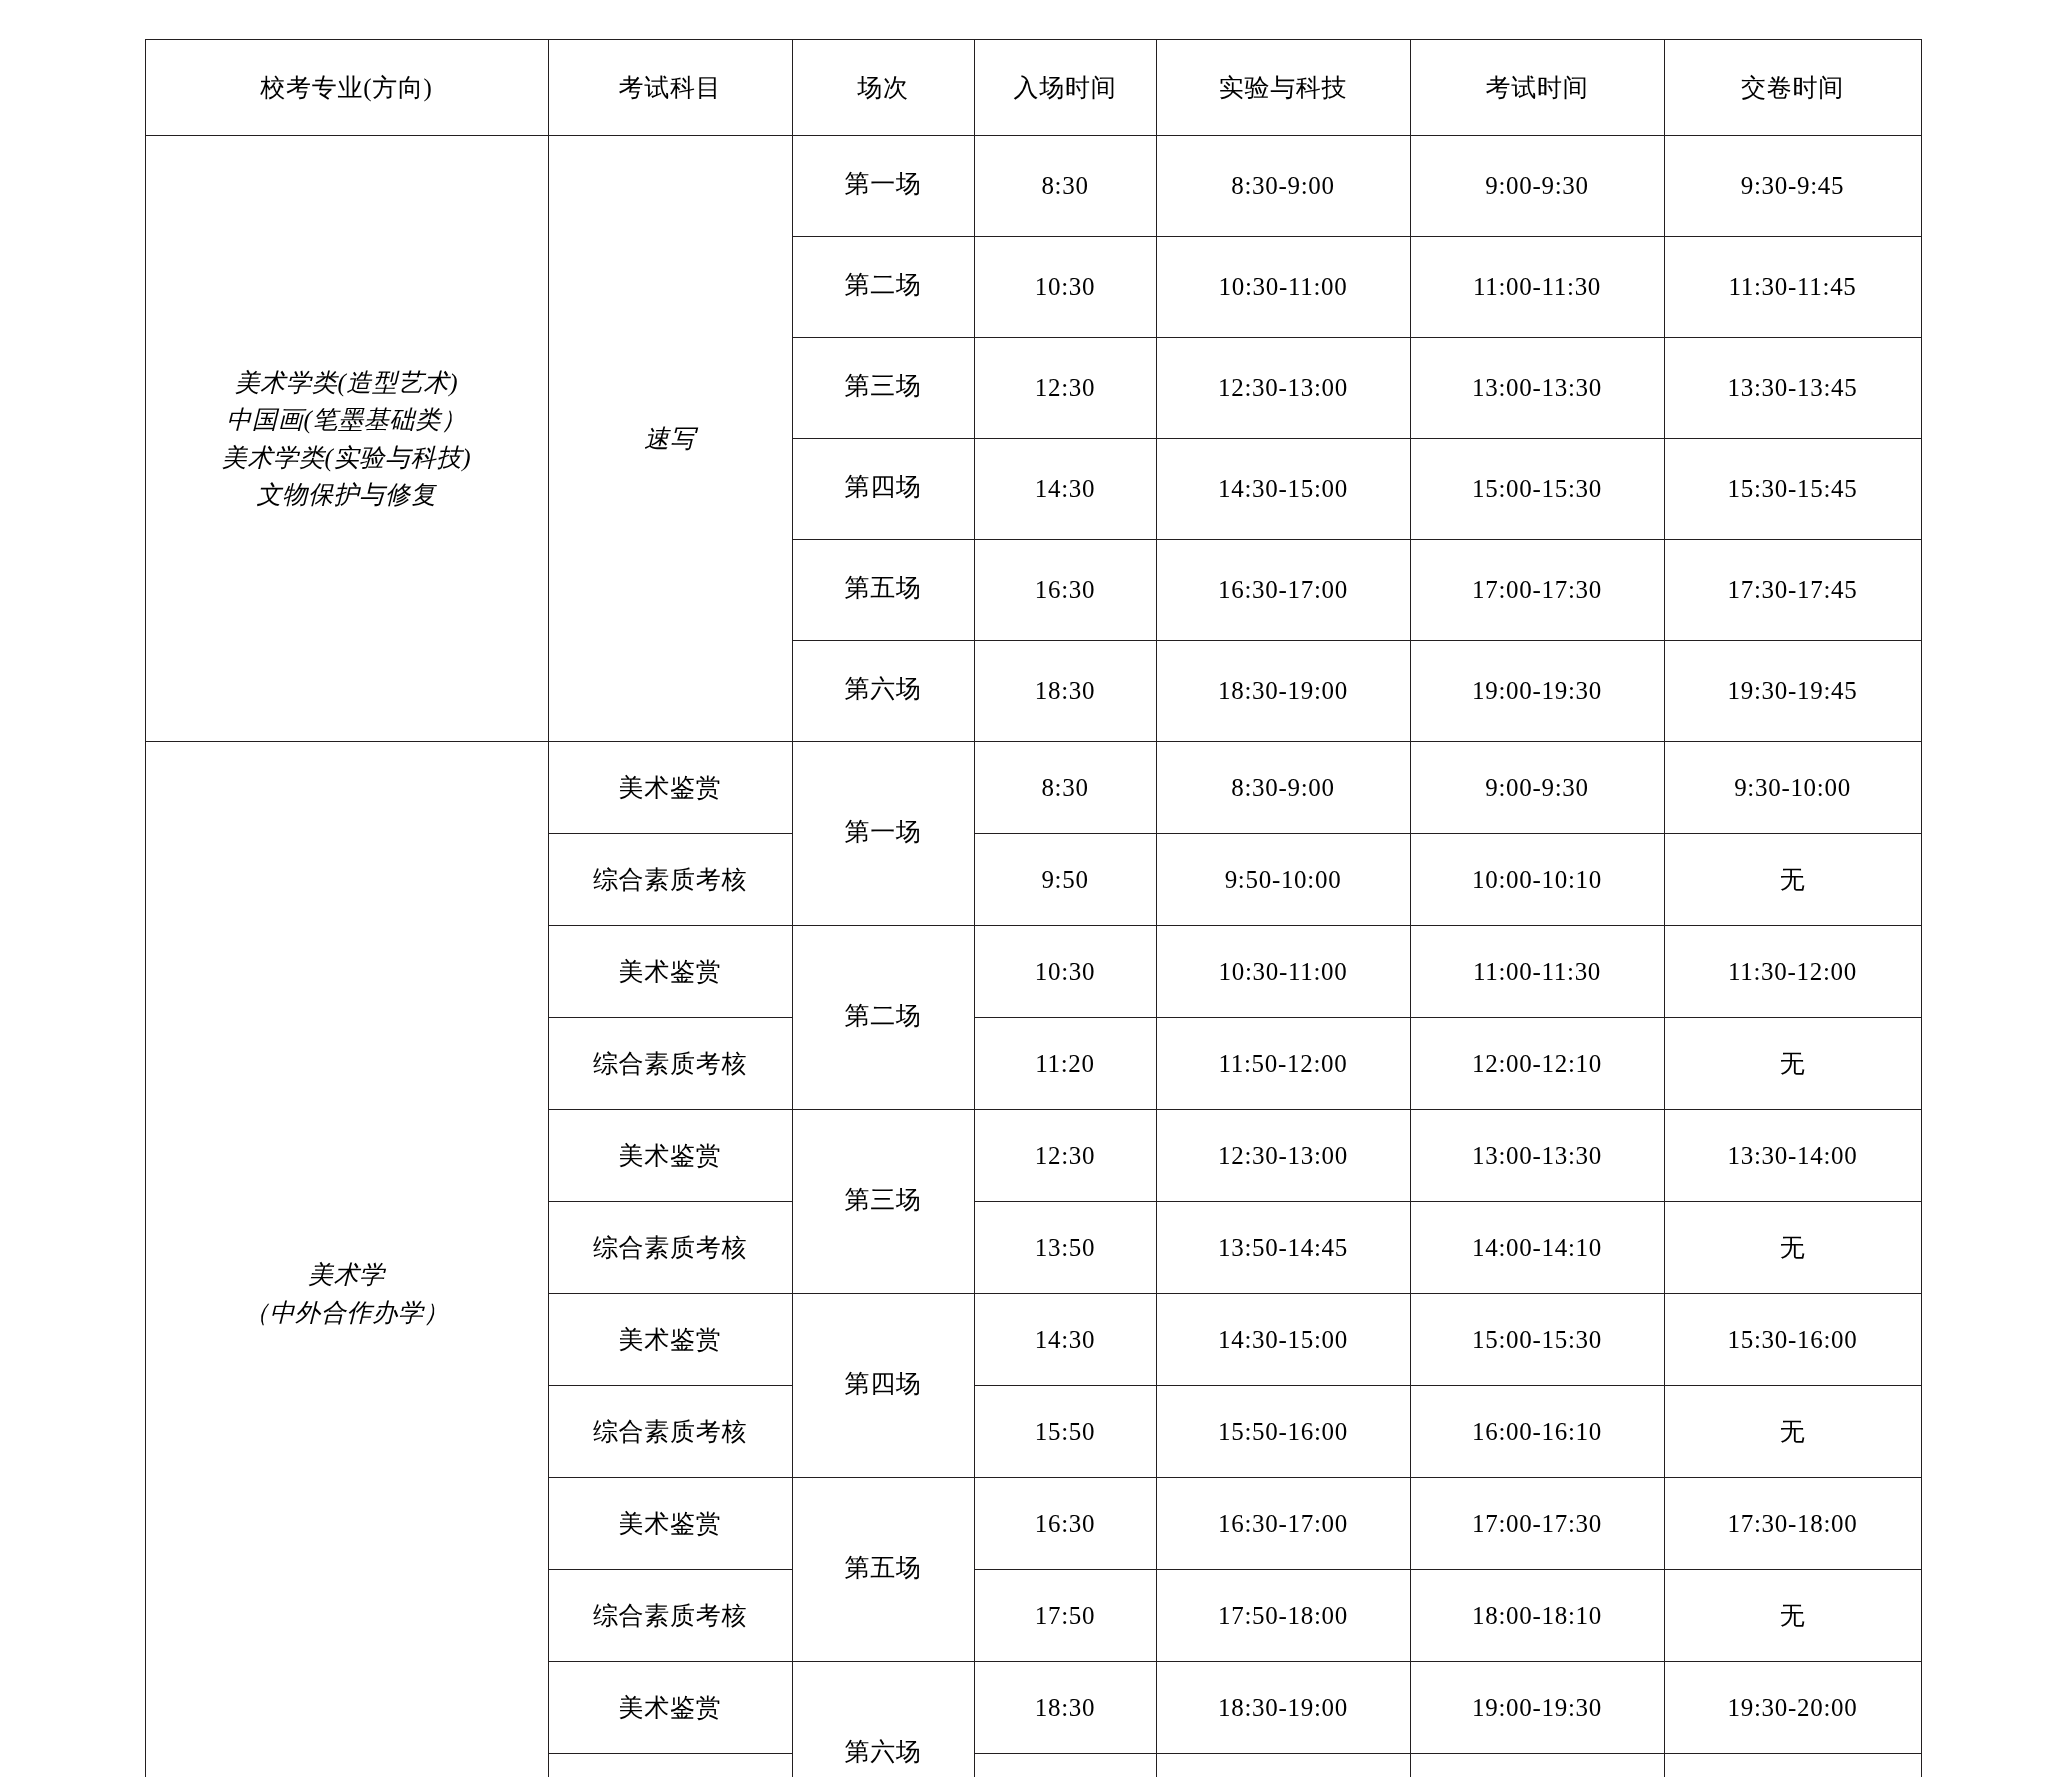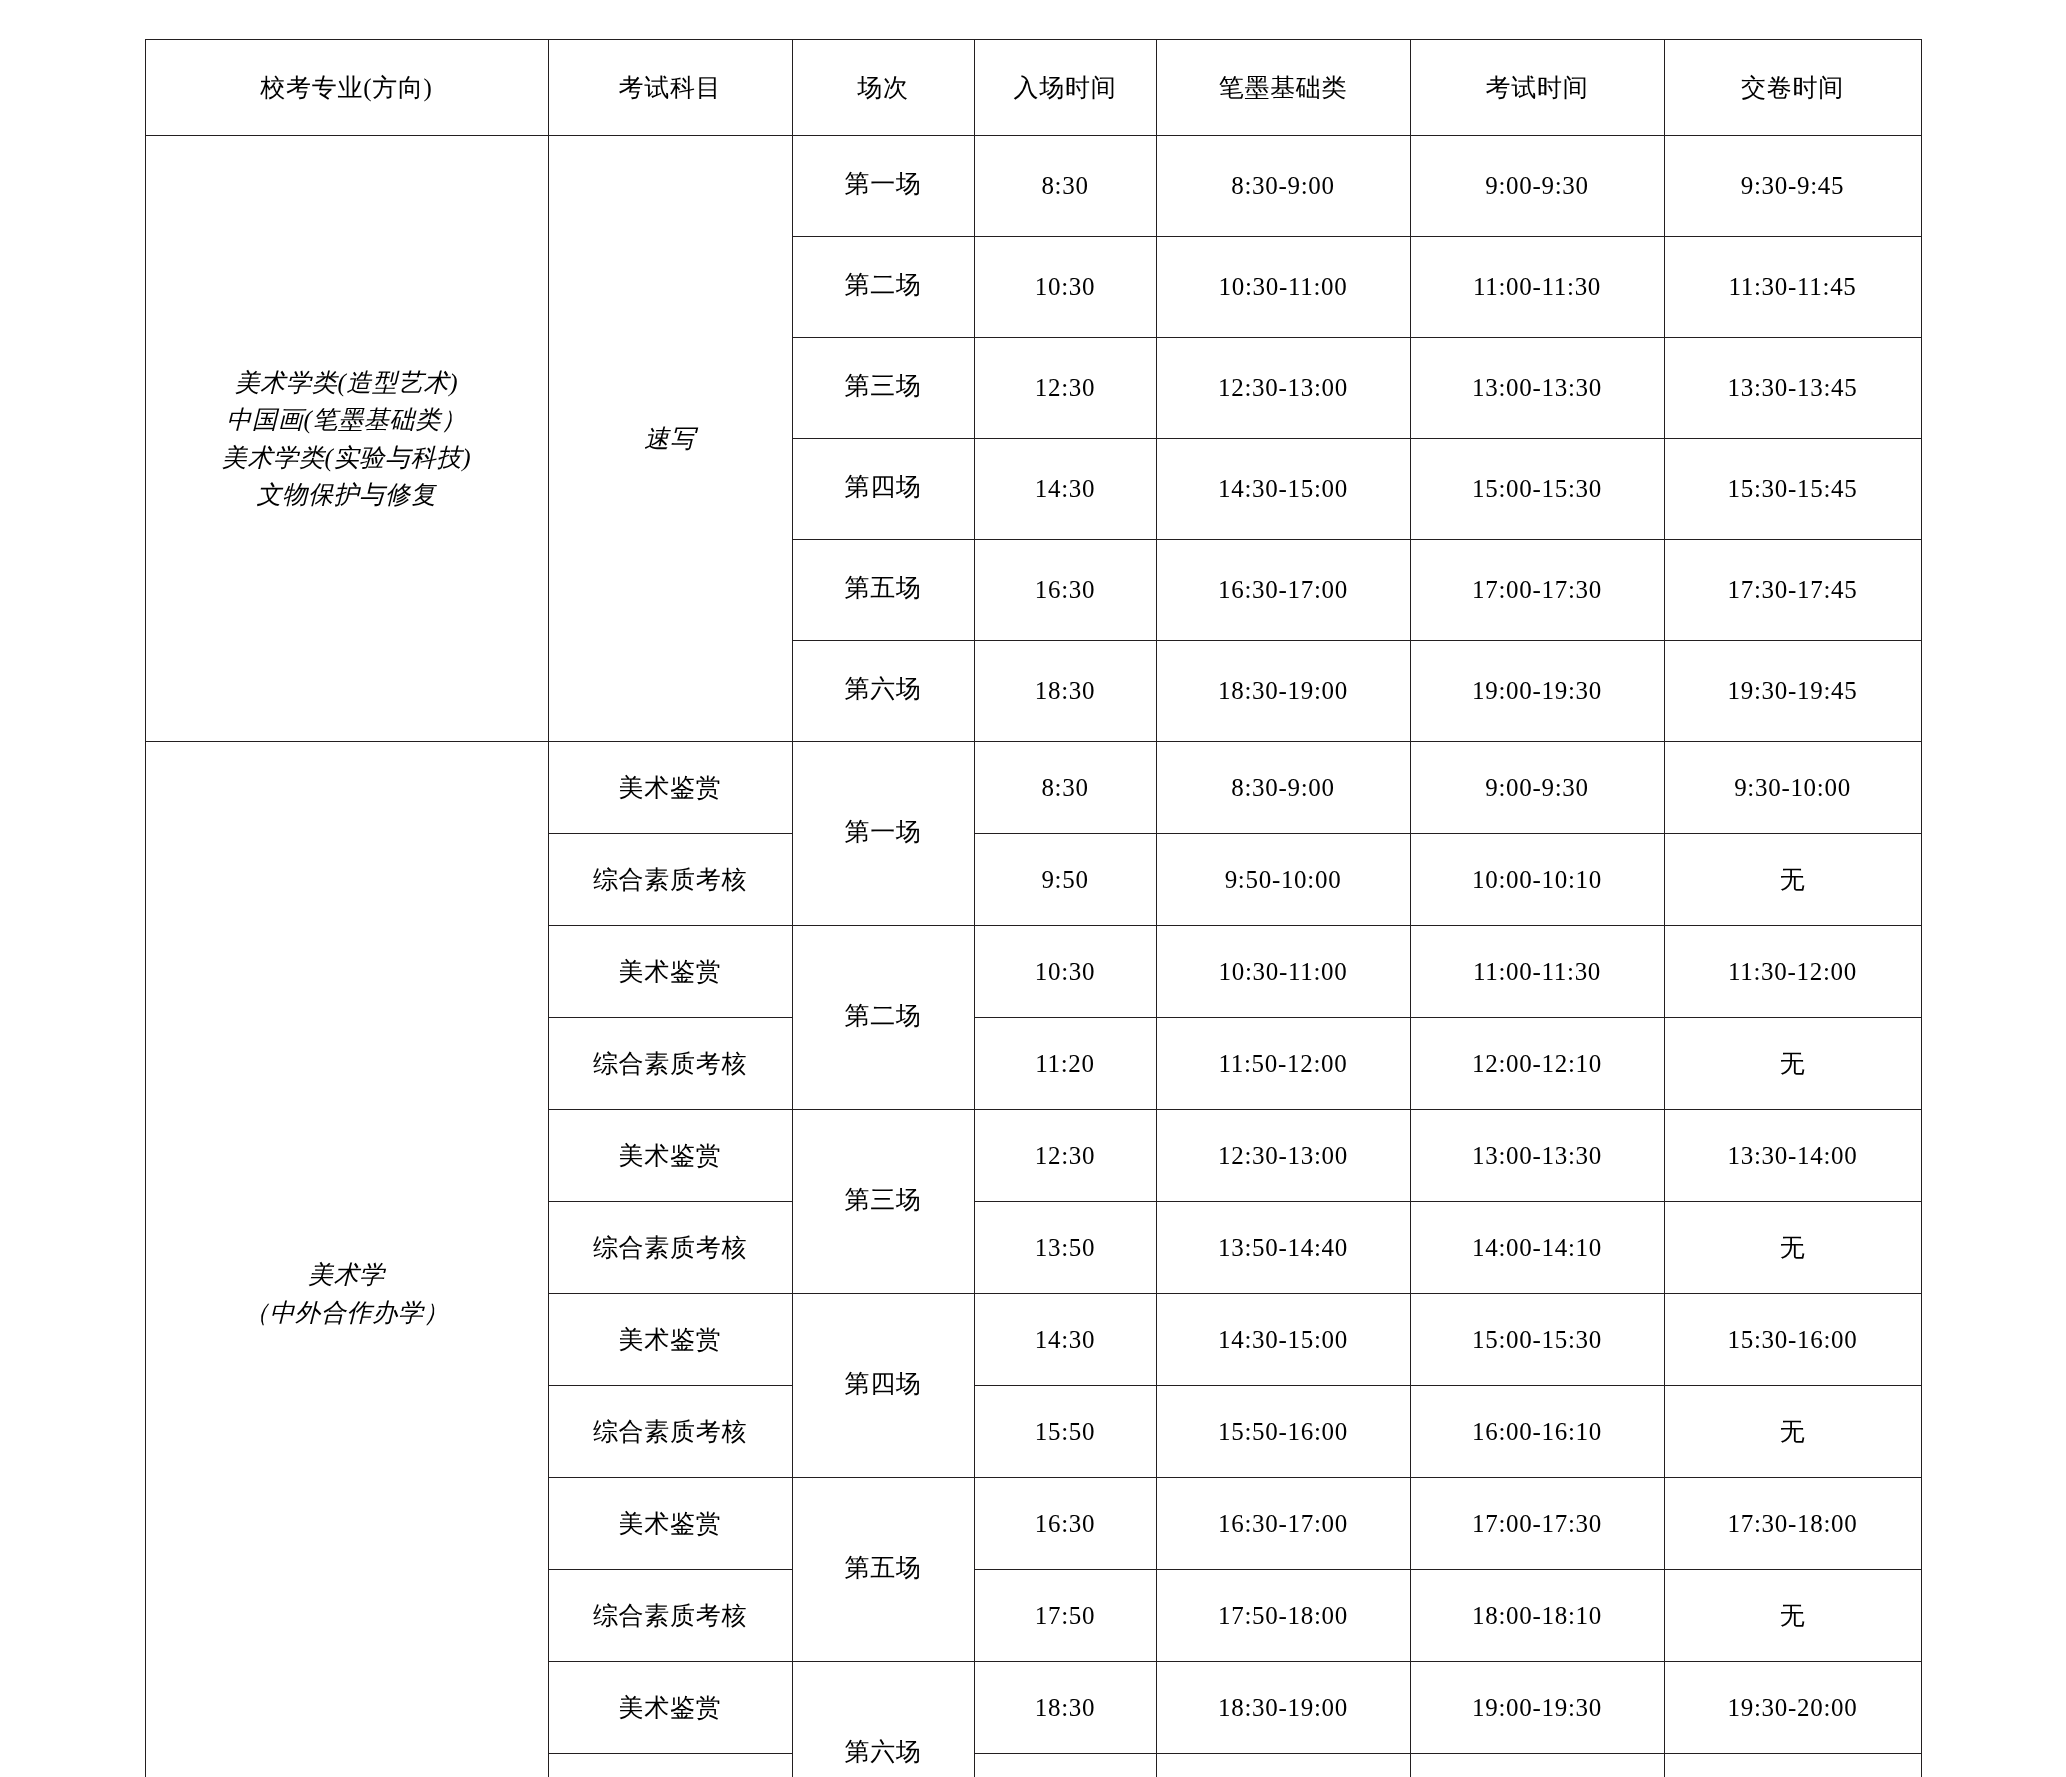--- a/index.html
+++ b/index.html
@@ -82,21 +82,21 @@
       <col class="col-report">
       <col class="col-exam">
       <col class="col-submit">
     </colgroup>
     <thead>
       <tr>
         <th>校考专业(方向)</th>
         <th>考试科目</th>
         <th>场次</th>
         <th>入场时间</th>
-        <th>笔墨基础类</th>
+        <th>实验与科技</th>
         <th>考试时间</th>
         <th>交卷时间</th>
       </tr>
     </thead>
     <tbody>
 
       <tr class="row-sketch">
         <td class="major-cell" rowspan="6">
           <span class="major-line">美术学类(造型艺术)</span>
           <span class="major-line">中国画(笔墨基础类）</span>
@@ -186,21 +186,21 @@
         <td>美术鉴赏</td>
         <td class="session-cell" rowspan="2">第三场</td>
         <td>12:30</td>
         <td>12:30-13:00</td>
         <td>13:00-13:30</td>
         <td>13:30-14:00</td>
       </tr>
       <tr class="row-pair">
         <td>综合素质考核</td>
         <td>13:50</td>
-        <td>13:50-14:40</td>
+        <td>13:50-14:45</td>
         <td>14:00-14:10</td>
         <td>无</td>
       </tr>
 
       <tr class="row-pair">
         <td>美术鉴赏</td>
         <td class="session-cell" rowspan="2">第四场</td>
         <td>14:30</td>
         <td>14:30-15:00</td>
         <td>15:00-15:30</td>

